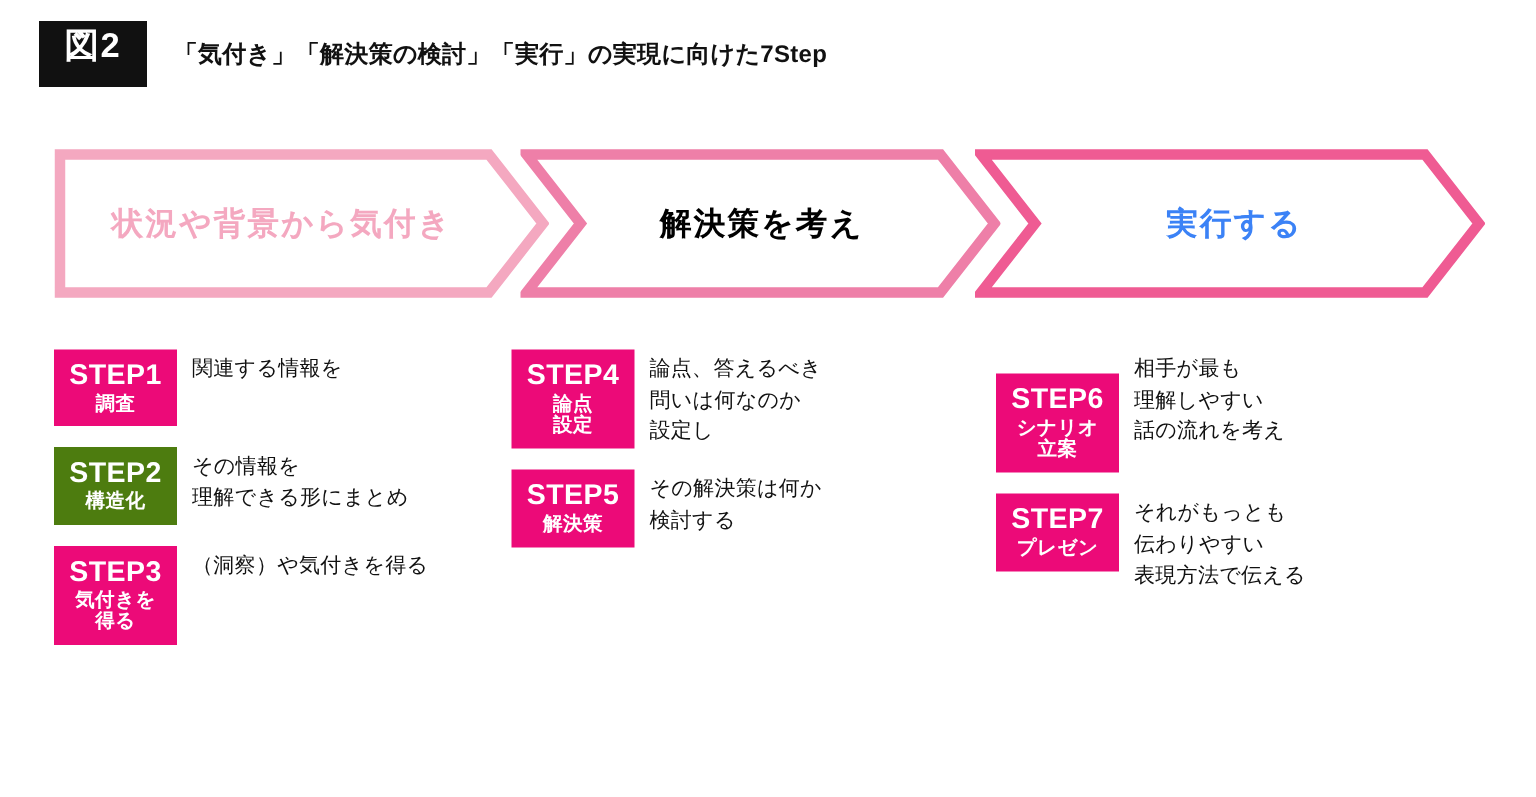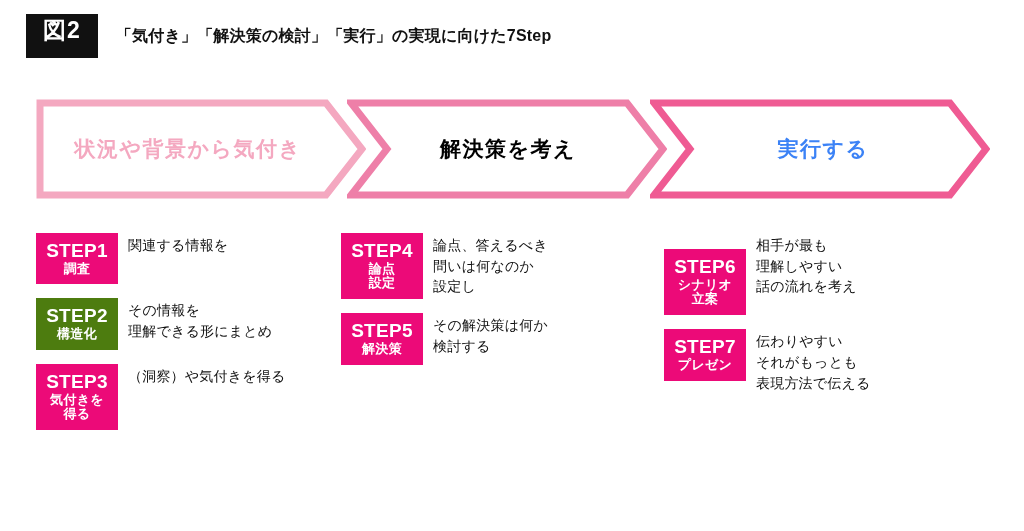--- a/index.html
+++ b/index.html
@@ -231,18 +231,18 @@
         <span class="desc-line">理解しやすい</span>
         <span class="desc-line">話の流れを考え</span>
       </div>
     </div>
     <div class="step-item">
       <div class="step-badge" style="background: rgb(236, 10, 120);">
         <span class="badge-num">STEP7</span>
         <span class="badge-jp">プレゼン</span>
       </div>
       <div class="step-desc">
+        <span class="desc-line">それがもっとも</span>
         <span class="desc-line">伝わりやすい</span>
-        <span class="desc-line">それがもっとも</span>
         <span class="desc-line">表現方法で伝える</span>
       </div>
     </div>
   </div>
 
 </body></html>

